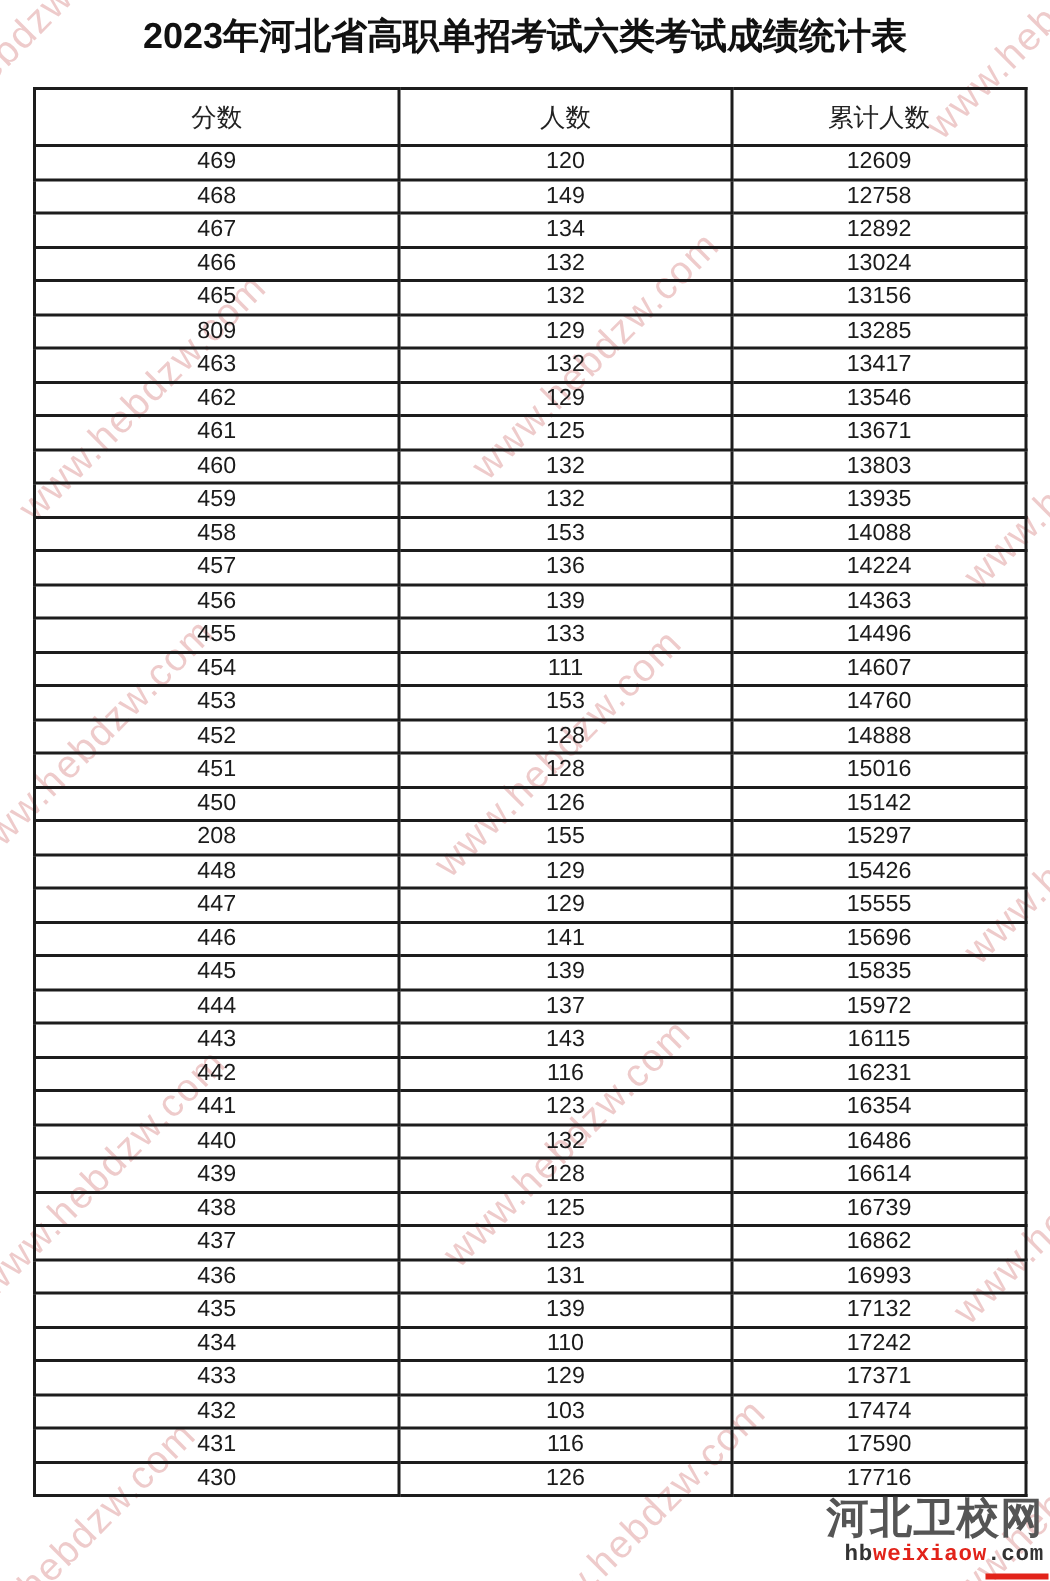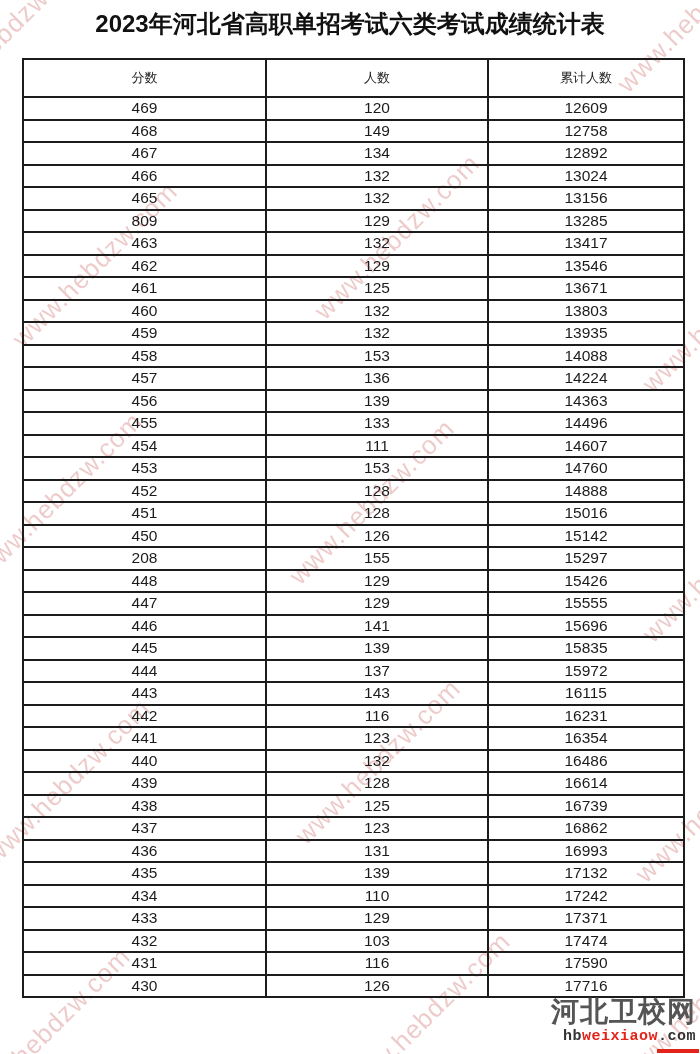--- a/index.html
+++ b/index.html
@@ -53,21 +53,21 @@
     border: 2px solid #1c1c1c;
     text-align: center;
     vertical-align: middle;
     padding: 0;
     overflow: hidden;
   }
   .score-table th {
     height: 36px;
     font-family: Liberation Sans, sans-serif;
     font-weight: normal;
-    font-size: 13px;
+    font-size: 17px;
     color: #222222;
     background: transparent;
     border-radius: 14px;
   }
   .score-table td {
     height: 20.5px;
     font-size: 15.5px;
     line-height: 20.5px;
     color: #1b1b1b;
   }

